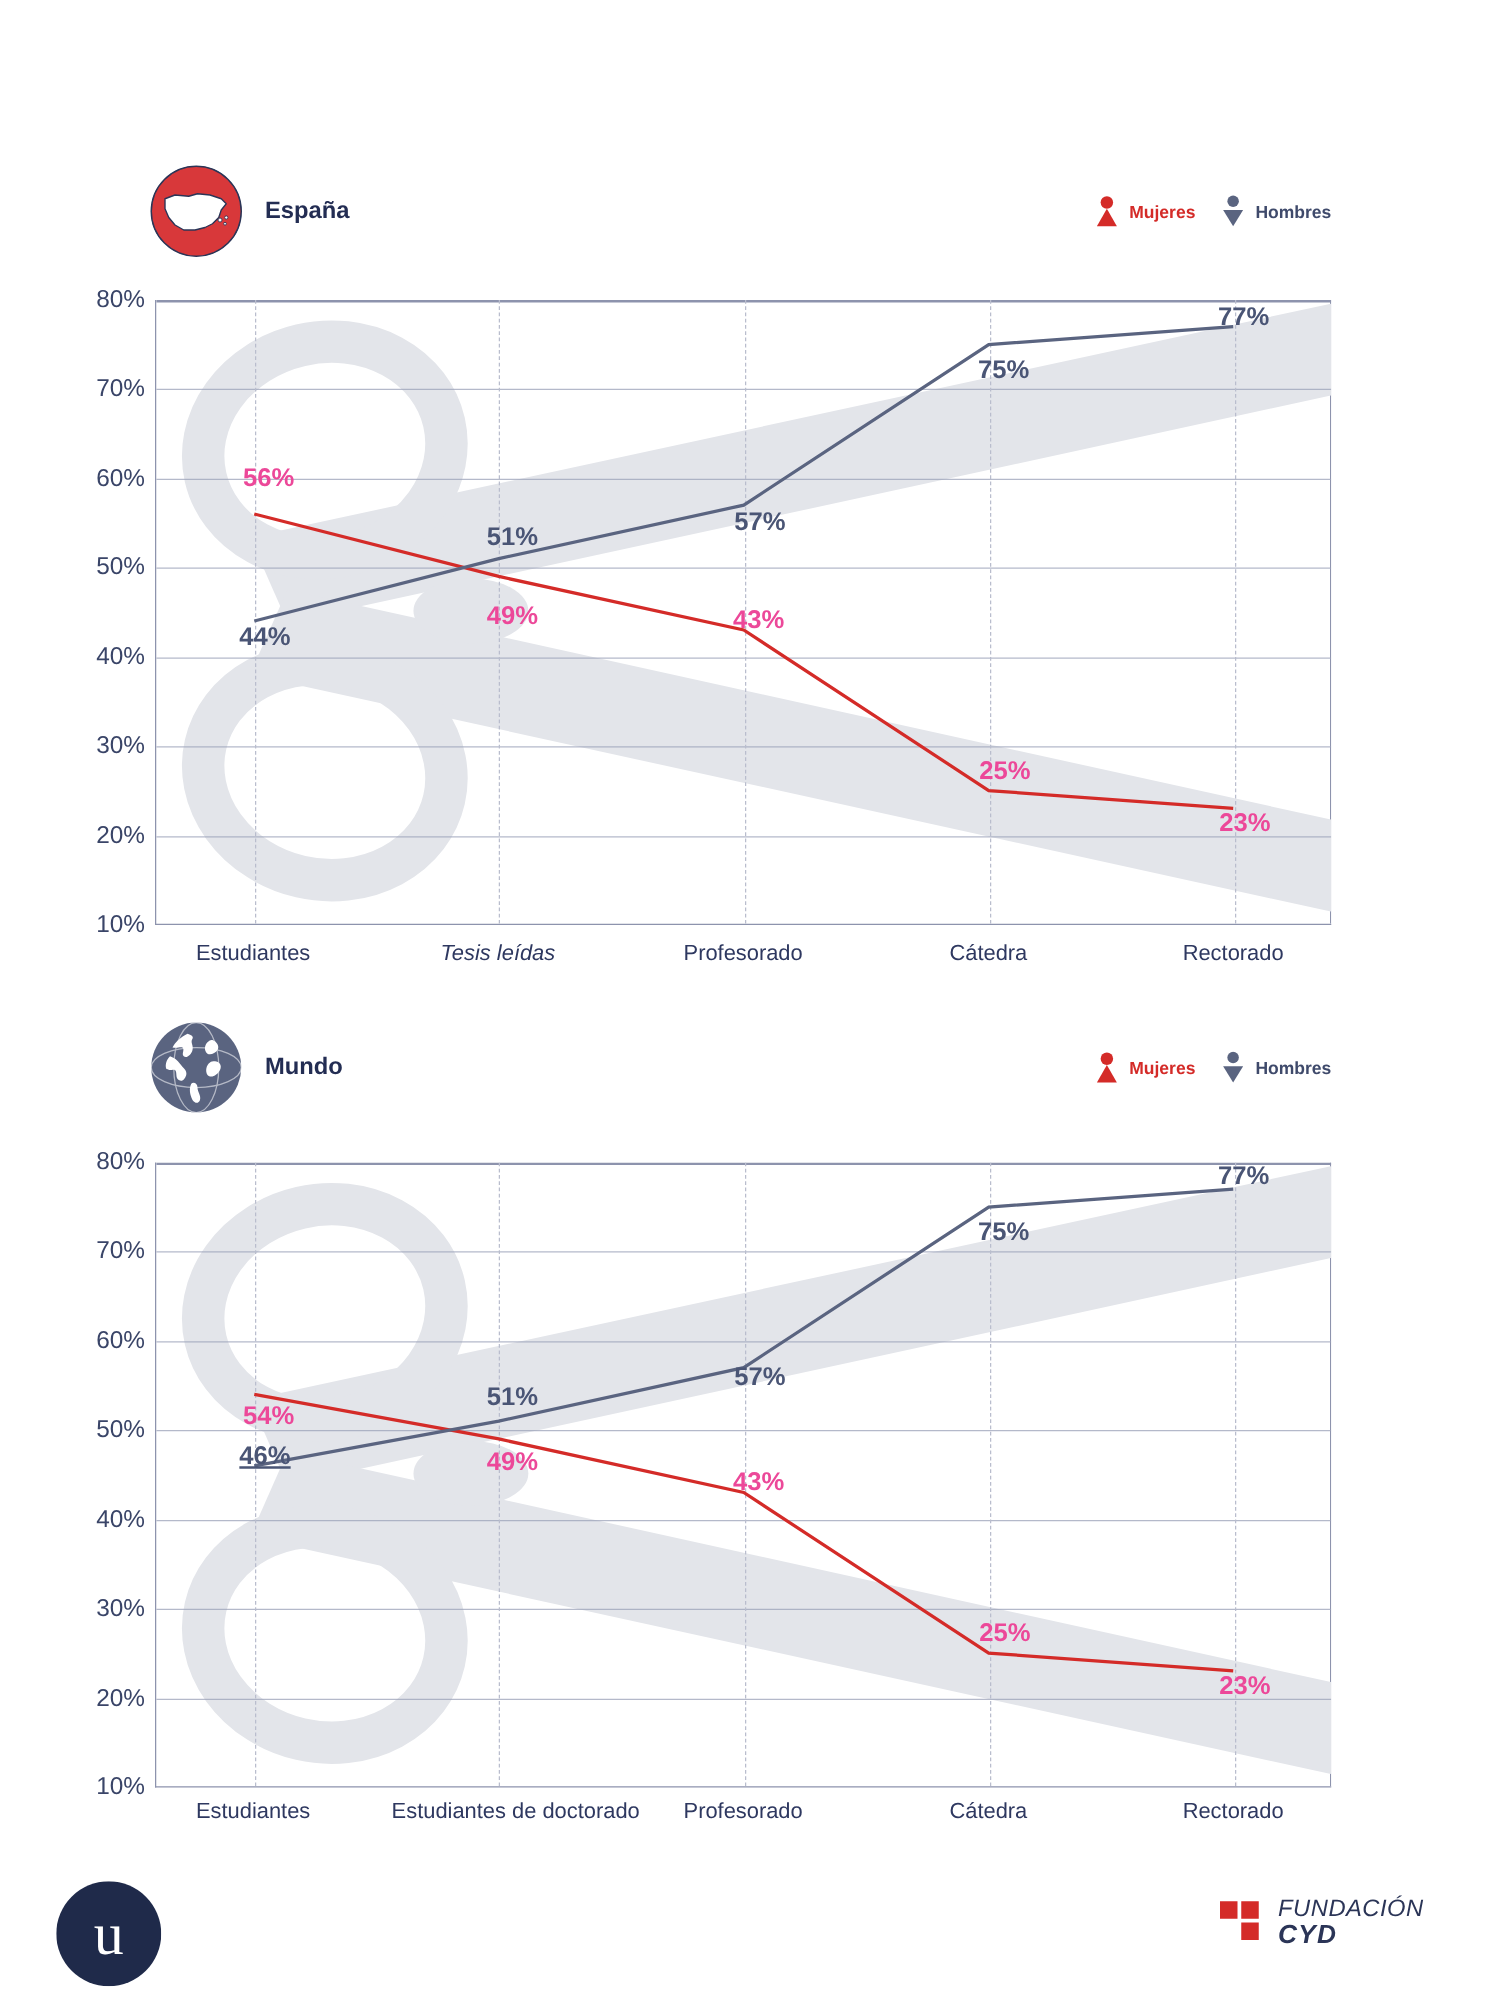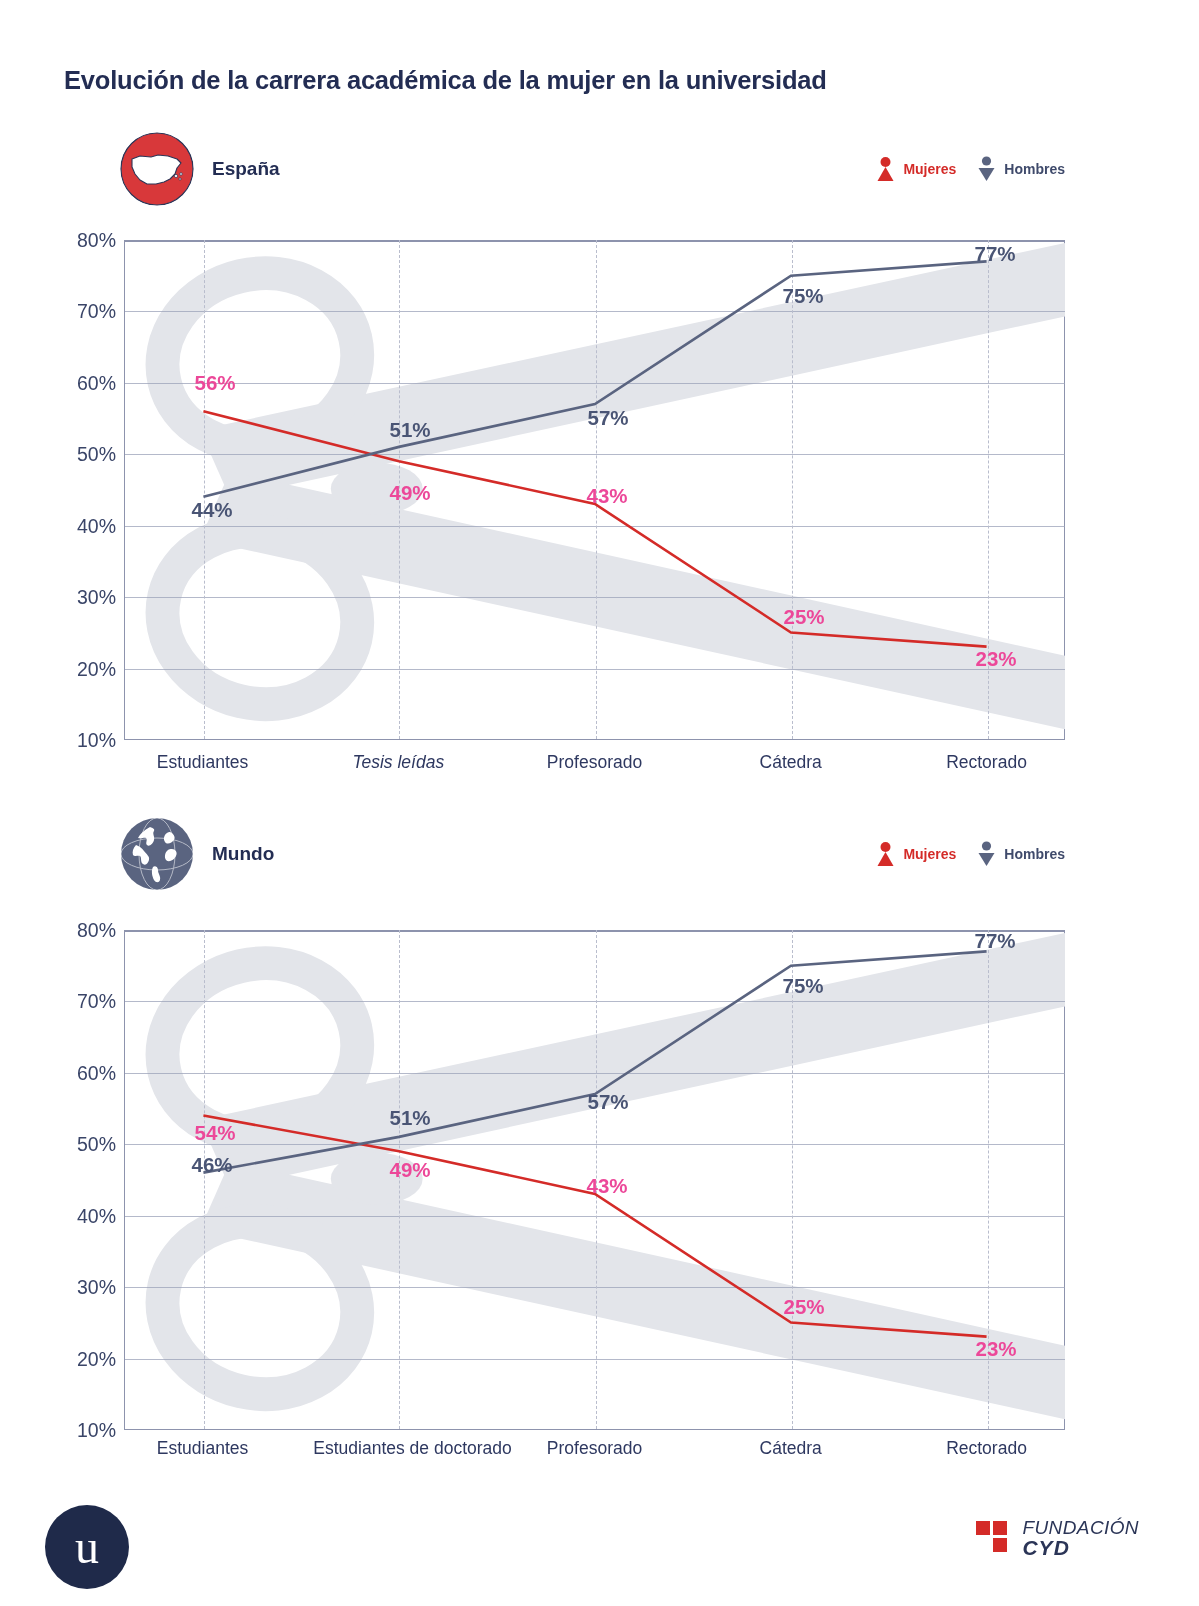--- a/index.html
+++ b/index.html
@@ -70,21 +70,20 @@
   .cyd-sq i{position:absolute;width:14px;height:14px;background:#d42b28;display:block;}
   .cyd-txt{line-height:1.02;}
   .cyd-txt .l1{font-size:19px;color:#2b3557;letter-spacing:.4px;}
   .cyd-txt .l2{font-size:21px;color:#2b3557;font-weight:bold;letter-spacing:1px;}
 </style>
 </head>
 <body>
 
 <div class="page">
 
-  <div class="title">Evolución de la carrera académica de la mujer en la universidad</div>
 
   <div class="sec-head" style="left:120px;top:132px;width:945px;">
     <div class="badge">
       <svg viewBox="0 0 74 74">
         <circle cx="37" cy="37" r="36" fill="#d8383a" stroke="#2b3557" stroke-width="1.2"></circle>
         <path d="M12 27 L20 24 L31 25 L38 23 L48 24 L57 27 L61 31 L57 36 L55 42 L50 47 L44 50 L36 52 L27 52 L20 48 L15 42 L12 35 Z" fill="#ffffff" stroke="#2b3557" stroke-width="1.1" stroke-linejoin="round"></path>
         <circle cx="56" cy="44" r="1.6" fill="#ffffff" stroke="#2b3557" stroke-width=".7"></circle>
         <circle cx="61" cy="42" r="1.3" fill="#ffffff" stroke="#2b3557" stroke-width=".7"></circle>
         <circle cx="60" cy="47" r="1.1" fill="#ffffff" stroke="#2b3557" stroke-width=".7"></circle>
       </svg>
@@ -247,21 +246,21 @@
           <polyline points="78.5,185.7 274.3,221.4 470.5,264.3 666.7,392.9 862.5,407.1" fill="none" stroke="#d42b28" stroke-width="2.6"></polyline>
           <polyline points="78.5,242.9 274.3,207.1 470.5,164.3 666.7,35.7 862.5,21.4" fill="none" stroke="#5a6480" stroke-width="2.6"></polyline>
         </svg>
 
         <div class="dlabel w" style="left:90px;top:203px;">54%</div>
         <div class="dlabel w" style="left:285px;top:240px;">49%</div>
         <div class="dlabel w" style="left:482px;top:256px;">43%</div>
         <div class="dlabel w" style="left:679px;top:377px;">25%</div>
         <div class="dlabel w" style="left:871px;top:419px;">23%</div>
 
-        <div class="dlabel m" style="left:87px;top:235px;">46%</div>
+        <div class="dlabel m" style="left:87px;top:235px;text-decoration:underline;">46%</div>
         <div class="dlabel m" style="left:285px;top:188px;">51%</div>
         <div class="dlabel m" style="left:483px;top:172px;">57%</div>
         <div class="dlabel m" style="left:678px;top:56px;">75%</div>
         <div class="dlabel m" style="left:870px;top:11px;">77%</div>
       </div>
     </div>
 
     <div class="ylab" style="top:0px;    right:949px;">80%</div>
     <div class="ylab" style="top:71.4px; right:949px;">70%</div>
     <div class="ylab" style="top:142.9px;right:949px;">60%</div>

